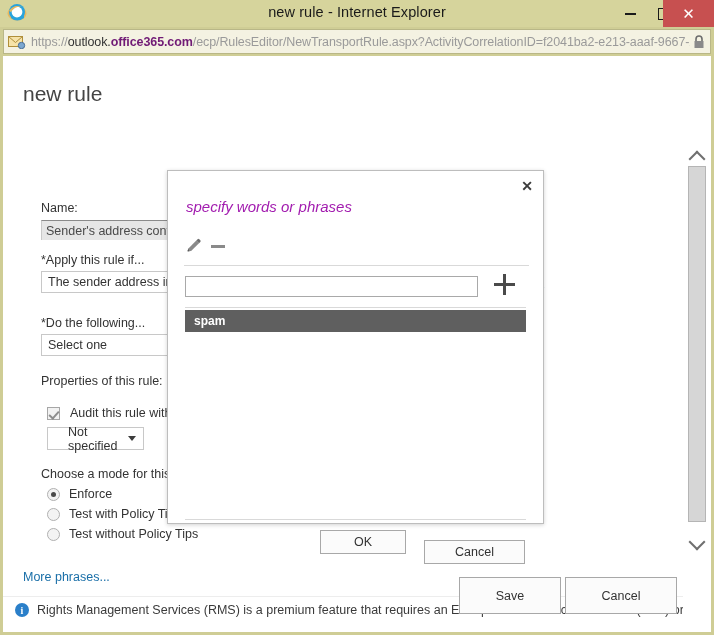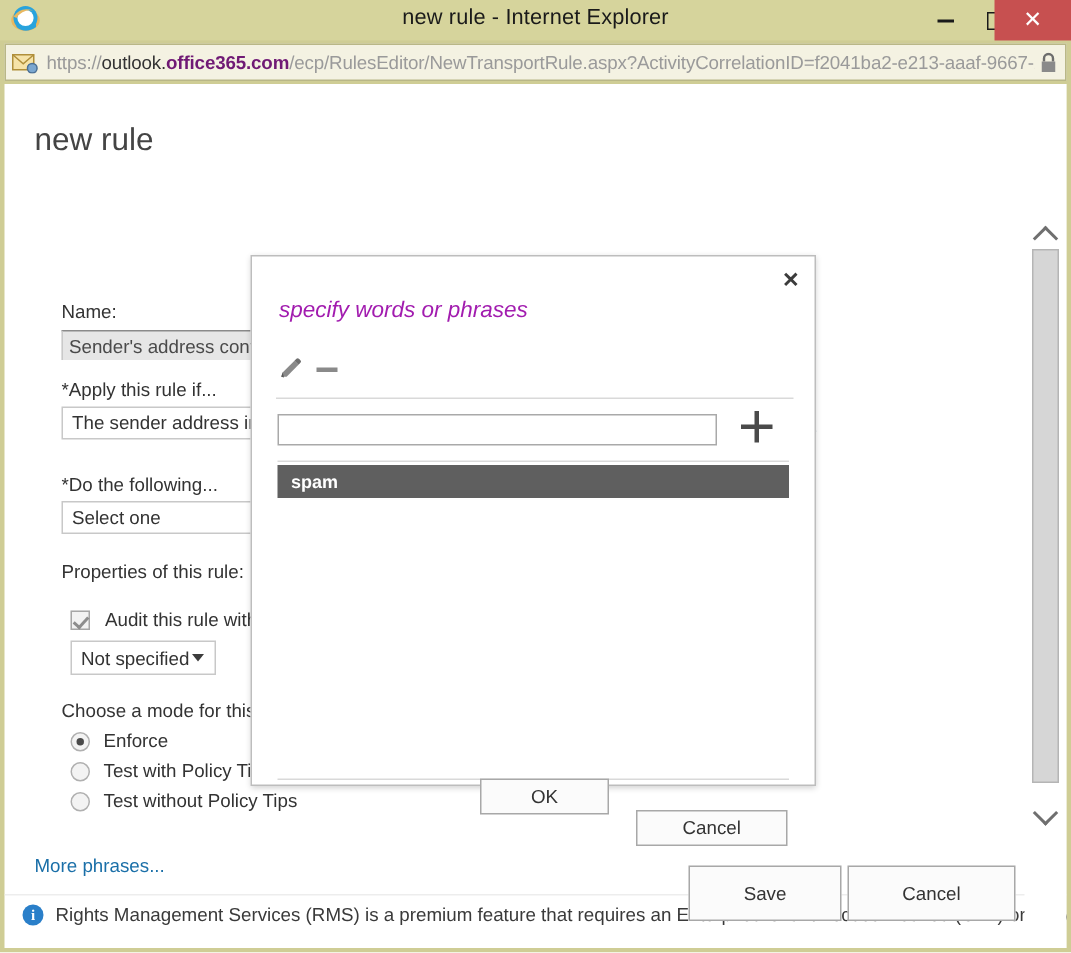--- a/index.html
+++ b/index.html
@@ -157,21 +157,21 @@
   }
   .cb-label { margin-left: 10px; font-size: 12.5px; color: #333333; white-space: nowrap; }
 
   .dropdown-small {
     position: absolute; left: 44px; top: 371px;
     width: 97px; height: 23px;
     background: #ffffff;
     border: 1px solid #c8c8c8;
     box-sizing: border-box;
     display: flex; align-items: center; justify-content: space-between;
-    padding: 0 7px 0 6px;
+    padding: 0 7px 0 20px;
     font-size: 12.5px; color: #333333;
   }
   .caret {
     width: 0; height: 0;
     border-left: 4px solid transparent;
     border-right: 4px solid transparent;
     border-top: 5px solid #3c3c3c;
   }
 
   .radio-row {
@@ -323,21 +323,21 @@
   }
   .modal-btn {
     position: absolute;
     height: 24px;
     background: #fbfbfb;
     border: 1px solid #a8a8a8;
     box-sizing: border-box;
     display: flex; align-items: center; justify-content: center;
     font-size: 12.5px; color: #333333;
   }
-  .mbtn-ok     { left: 152px; top: 348px; width: 86px; }
+  .mbtn-ok     { left: 152px; top: 359px; width: 86px; }
   .mbtn-cancel { left: 256px; top: 369px; width: 101px; }
 </style>
 </head>
 <body>
 
 <div id="root">
 
   <div class="titlebar">
     <span class="ie-logo">
       <svg width="22" height="22" viewBox="0 0 22 22">

